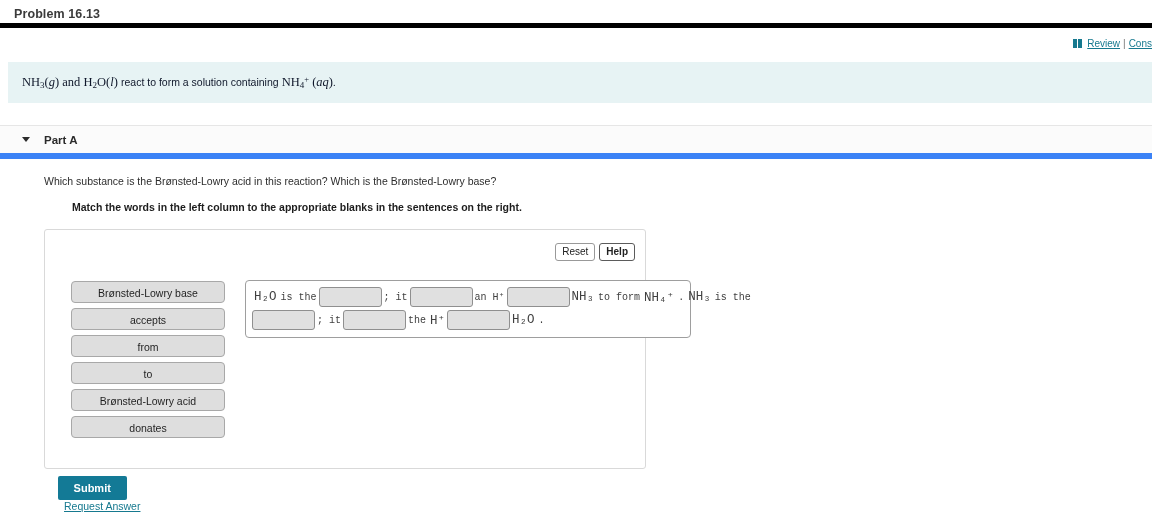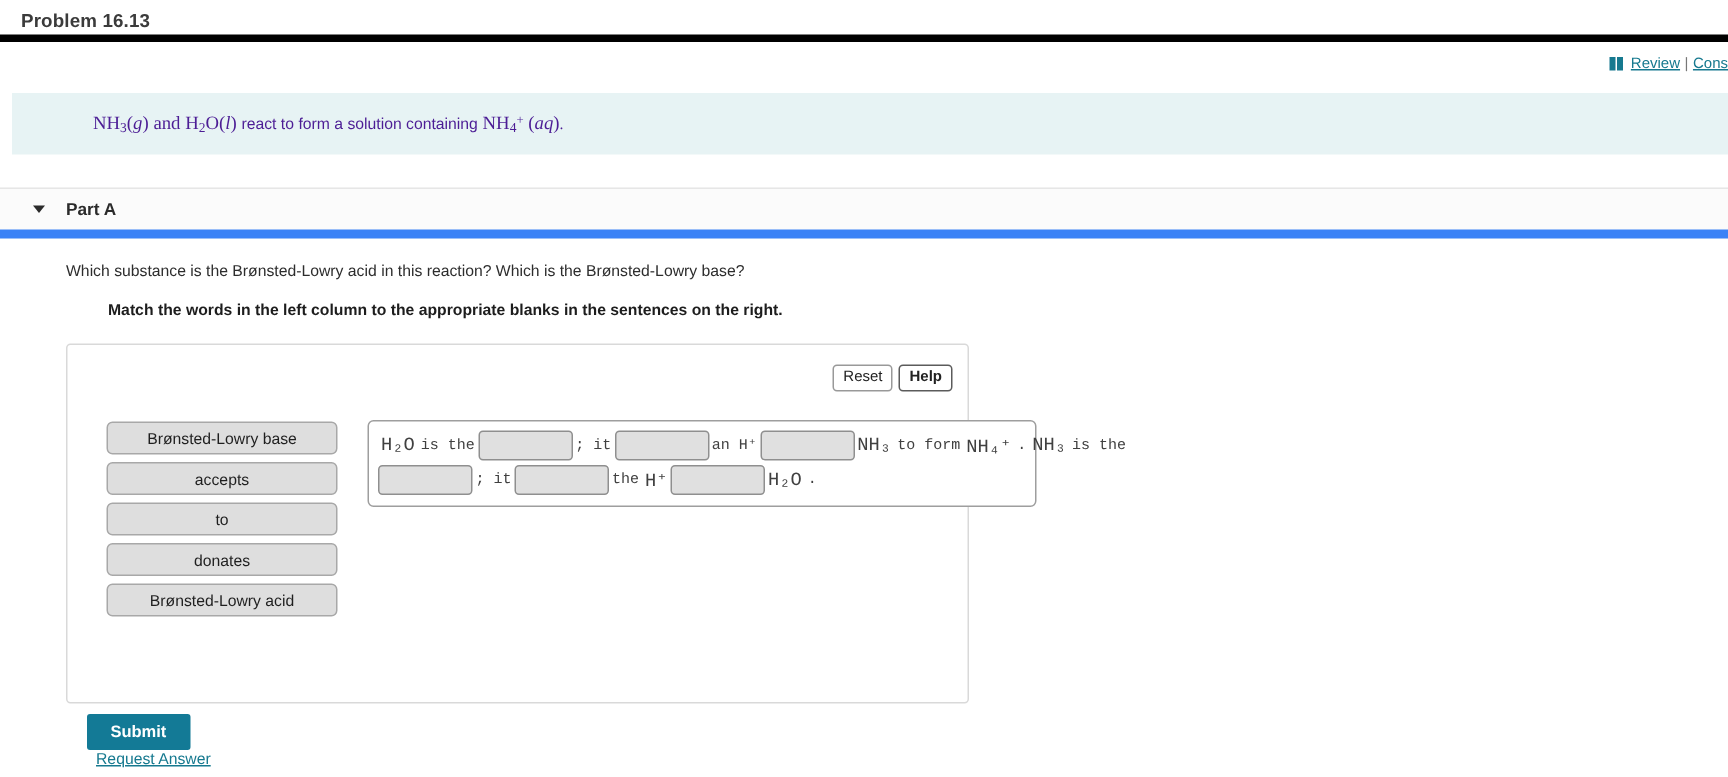--- a/index.html
+++ b/index.html
@@ -79,22 +79,21 @@
     margin: 0 0 0 8px;
     width: 1144px;
     height: 41px;
     background: #e7f3f4;
     box-sizing: border-box;
     padding: 12px 0 0 14px;
   }
   .statement-text {
     font-family: "Liberation Serif", serif;
     font-size: 12.5px;
-    color: #4c1d95;
-    margin-left: 40px;
+    color: #0f172a;
   }
 
   
   .part-header {
     margin-top: 22px;
     height: 34px;
     border-top: 1px solid #e6e6e6;
     border-bottom: 6px solid #3b82f6;
     background: #fbfbfb;
     display: flex;
@@ -289,23 +288,24 @@
 
 <div class="dnd-panel">
 
   <div class="dnd-toolbar">
     <span class="tool-btn">Reset</span><span class="tool-btn help">Help</span>
   </div>
 
   <div class="word-bank">
     <div class="word-chip">Brønsted-Lowry base</div>
     <div class="word-chip">accepts</div>
+    <div class="word-chip">from</div>
     <div class="word-chip">to</div>
+    <div class="word-chip">Brønsted-Lowry acid</div>
     <div class="word-chip">donates</div>
-    <div class="word-chip">Brønsted-Lowry acid</div>
   </div>
 
   <div class="sentence-box">
 
     <div class="sentence-line">
       <span class="tok chem">H₂O</span>
       <span class="tok">is the</span>
       <span class="blank"></span>
       <span class="tok">; it</span>
       <span class="blank"></span>

